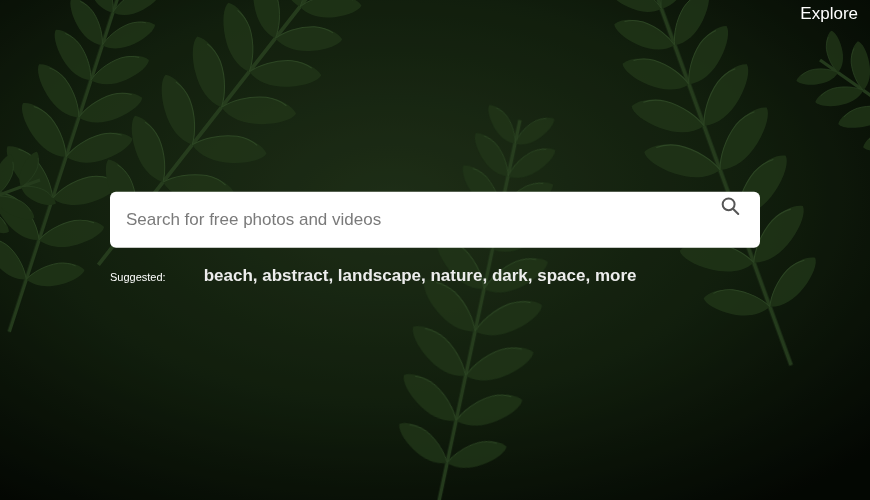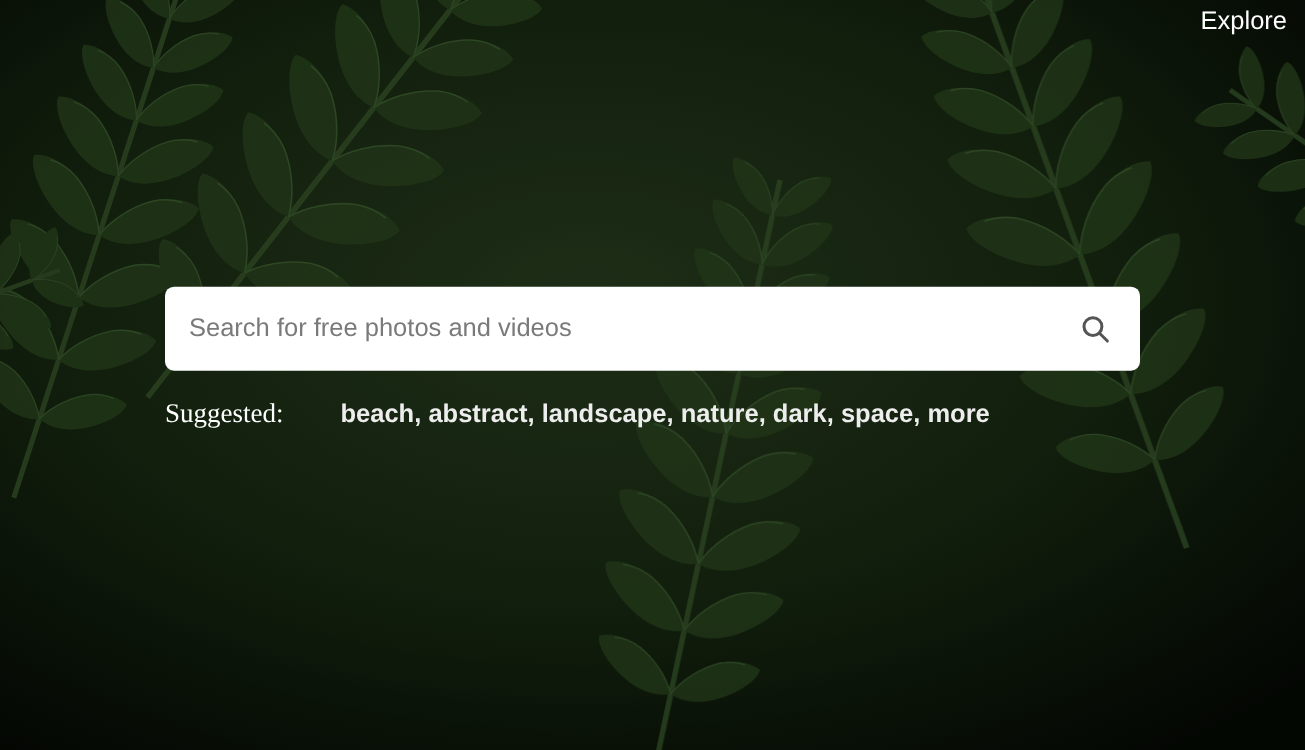--- a/index.html
+++ b/index.html
@@ -54,21 +54,20 @@
       color: #ffffff;
       font-size: 40px;
       font-weight: 700;
       margin-bottom: 30px;
     }
     .search-box {
       background: #ffffff;
       border-radius: 6px;
       height: 56px;
       display: flex;
-      align-items: center;
       padding: 0 16px;
       margin-bottom: 18px;
     }
     .search-input {
       flex: 1;
       border: none;
       outline: none;
       font-size: 17px;
       color: #333;
       background: transparent;
@@ -85,23 +84,22 @@
       cursor: pointer;
     }
     .suggested-row {
       text-align: left;
       display: flex;
       gap: 14px;
       align-items: baseline;
       color: #ffffff;
     }
     .suggested-label {
-      font-size: 18px;
+      font-size: 11px;
       font-weight: 500;
-      font-family: Liberation Serif, serif;
     }
     .suggested-tags {
       font-size: 17px;
       font-weight: 700;
       color: #ededed;
       margin-left: 24px;
     }
     .tag {
       cursor: pointer;
     }

